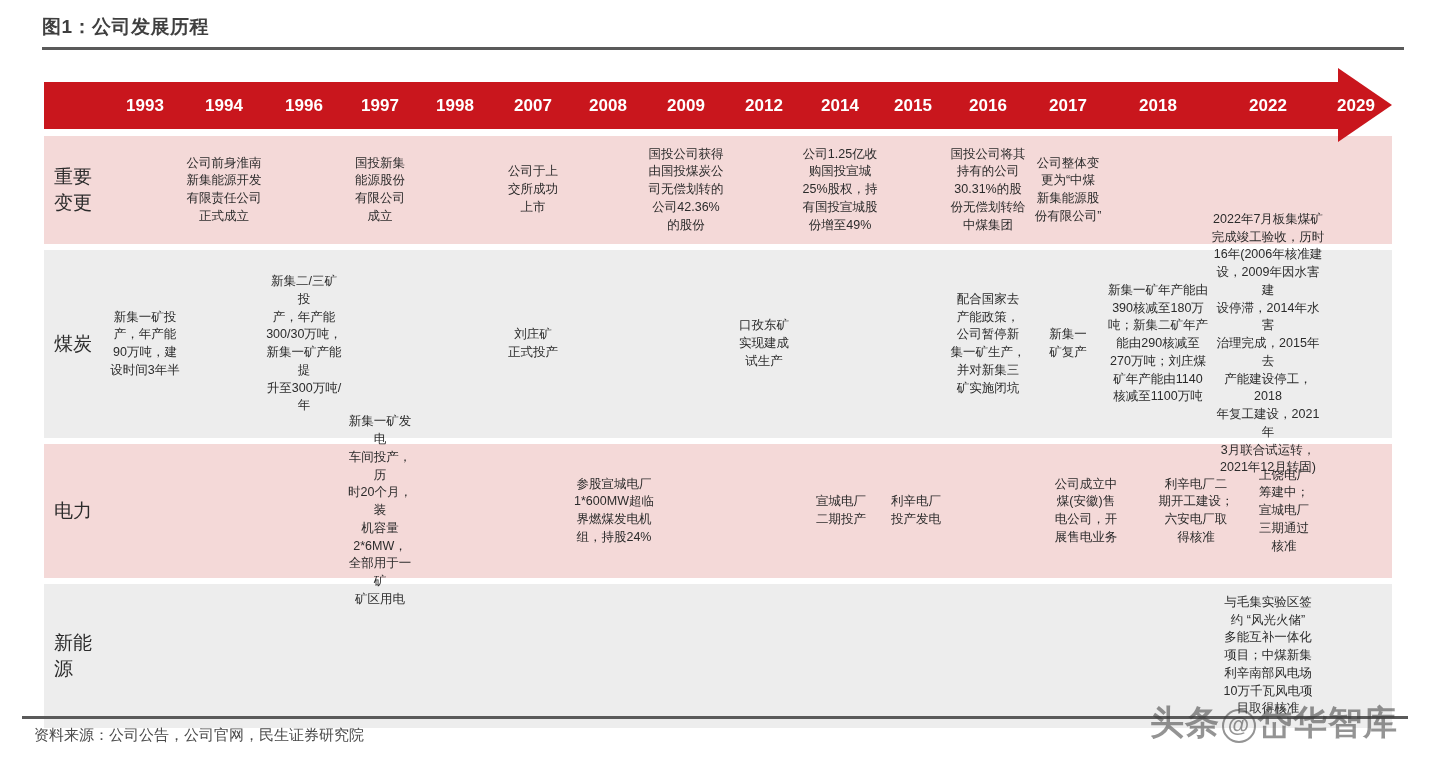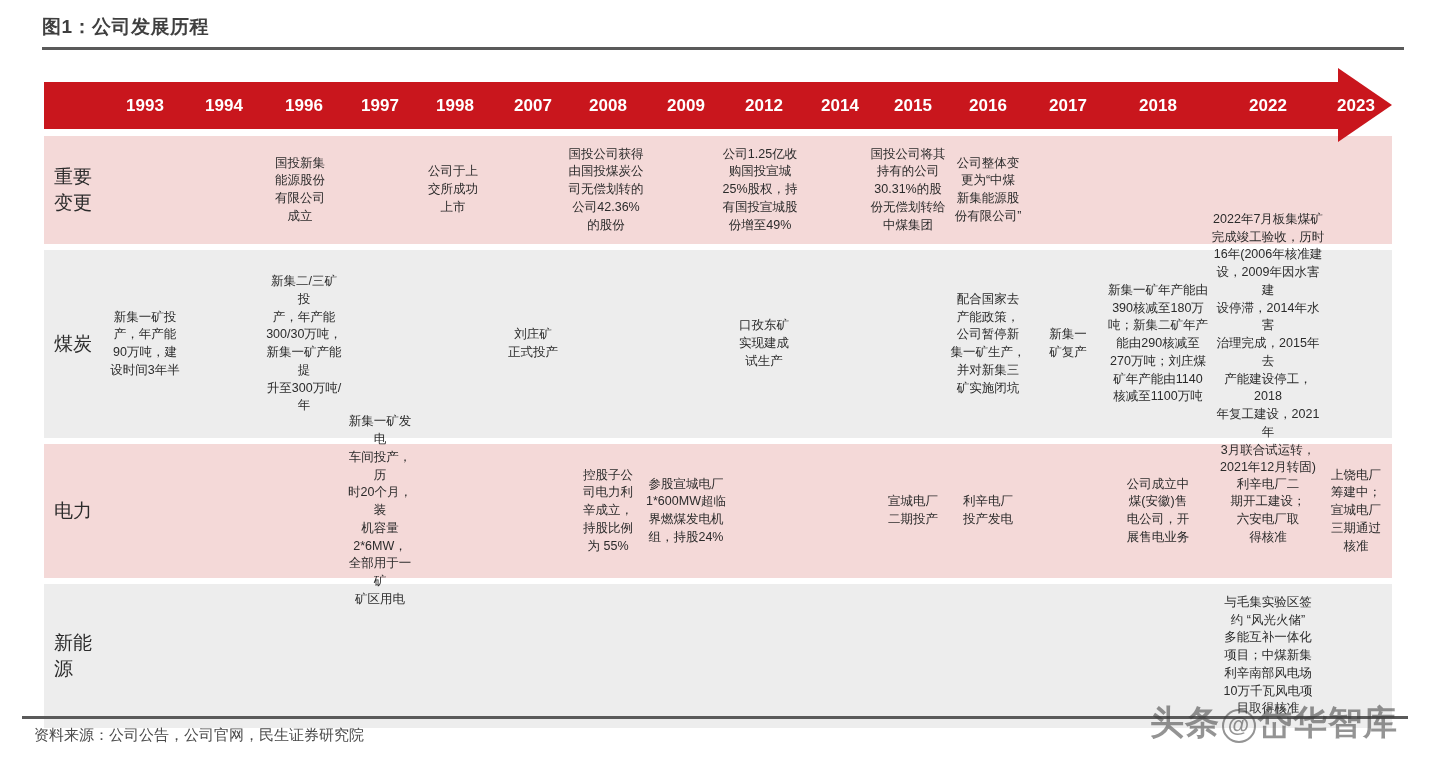--- a/index.html
+++ b/index.html
@@ -144,30 +144,34 @@
         <div class="year-cell" style="flex: 0 0 78px;">2007</div>
         <div class="year-cell" style="flex: 0 0 72px;">2008</div>
         <div class="year-cell" style="flex: 0 0 84px;">2009</div>
         <div class="year-cell" style="flex: 0 0 72px;">2012</div>
         <div class="year-cell" style="flex: 0 0 80px;">2014</div>
         <div class="year-cell" style="flex: 0 0 66px;">2015</div>
         <div class="year-cell" style="flex: 0 0 84px;">2016</div>
         <div class="year-cell" style="flex: 0 0 76px;">2017</div>
         <div class="year-cell" style="flex: 0 0 104px;">2018</div>
         <div class="year-cell" style="flex: 0 0 116px;">2022</div>
-        <div class="year-cell" style="flex: 0 0 60px;">2023</div>
+        <div class="year-cell" style="flex: 0 0 60px;">2029</div>
       </div>
   </div>
 
   <div class="row gap"></div>
 
   <div class="row pink" id="row-change">
     <div class="row-label" style="flex: 0 0 62px;">重要变更</div>
     <div class="cells">
         <div class="cell empty" style="flex: 0 0 78px;"></div>
+        <div class="cell" style="flex: 0 0 80px;">公司前身淮南
+新集能源开发
+有限责任公司
+正式成立</div>
         <div class="cell empty" style="flex: 0 0 80px;"></div>
         <div class="cell" style="flex: 0 0 72px;">国投新集
 能源股份
 有限公司
 成立</div>
         <div class="cell empty" style="flex: 0 0 78px;"></div>
         <div class="cell" style="flex: 0 0 78px;">公司于上
 交所成功
 上市</div>
         <div class="cell empty" style="flex: 0 0 72px;"></div>
@@ -262,25 +266,20 @@
         <div class="cell empty" style="flex: 0 0 80px;"></div>
         <div class="cell empty" style="flex: 0 0 80px;"></div>
         <div class="cell" style="flex: 0 0 72px;">新集一矿发电
 车间投产，历
 时20个月，装
 机容量2*6MW，
 全部用于一矿
 矿区用电</div>
         <div class="cell empty" style="flex: 0 0 78px;"></div>
         <div class="cell empty" style="flex: 0 0 78px;"></div>
-        <div class="cell" style="flex: 0 0 72px;">控股子公
-司电力利
-辛成立，
-持股比例
-为 55%</div>
         <div class="cell" style="flex: 0 0 84px;">参股宣城电厂
 1*600MW超临
 界燃煤发电机
 组，持股24%</div>
         <div class="cell empty" style="flex: 0 0 72px;"></div>
         <div class="cell empty" style="flex: 0 0 80px;"></div>
         <div class="cell" style="flex: 0 0 66px;">宣城电厂
 二期投产</div>
         <div class="cell" style="flex: 0 0 84px;">利辛电厂
 投产发电</div>

